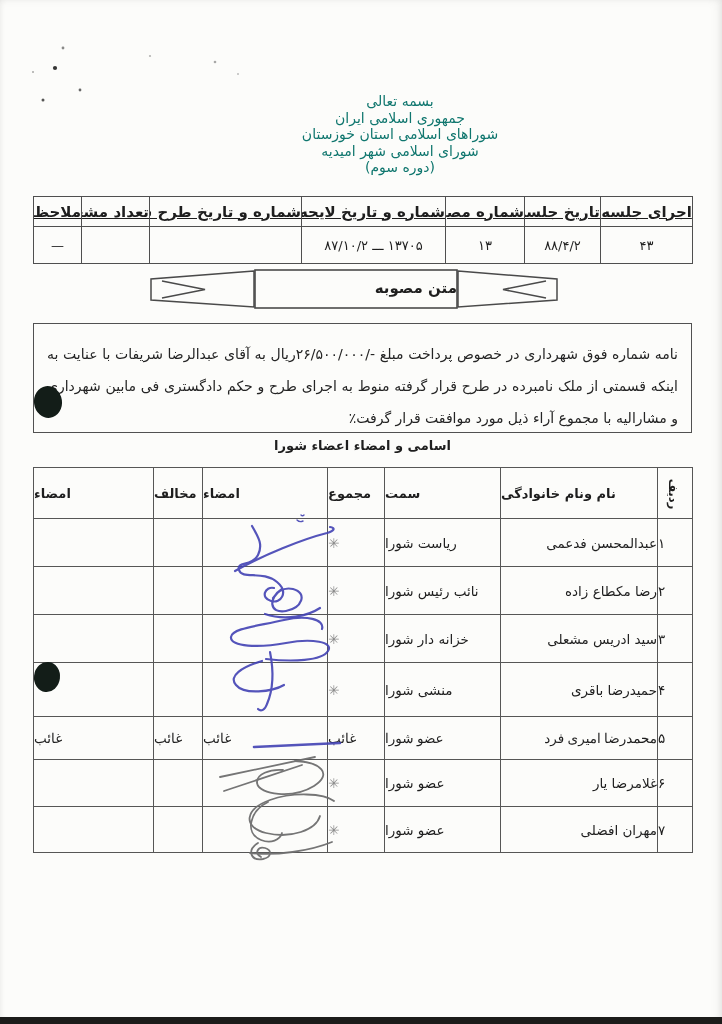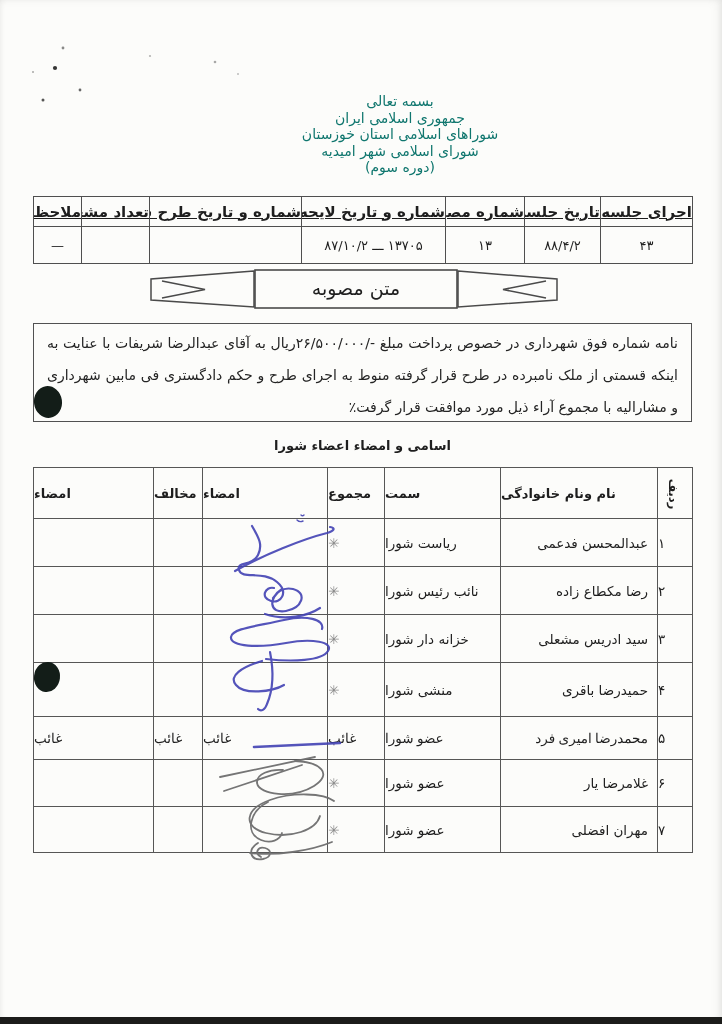--- a/index.html
+++ b/index.html
@@ -15,33 +15,33 @@
     font-size:14px;line-height:16.5px;color:#0f766e;}
   
   table{border-collapse:collapse;table-layout:fixed;direction:rtl;}
   .info-table{position:absolute;top:196px;left:33px;width:659px;}
   .info-table th,.info-table td{border:1.4px solid #4f4f4f;text-align:center;padding:0;overflow:hidden;}
   .info-table th{height:29px;font-size:15px;font-weight:700;white-space:nowrap;text-decoration:underline;}
   .info-table td{height:36px;font-size:13px;}
   
   .banner-svg{position:absolute;top:266px;left:148px;}
   .banner-title{position:absolute;top:271px;left:255px;width:202px;height:35px;
-    line-height:35px;text-align:center;font-weight:400;font-size:19px;direction:rtl;}
+    line-height:35px;font-weight:700;font-size:15px;direction:rtl;}
   
   .resolution-box{position:absolute;top:323px;left:33px;width:631px;height:86px;
-    border:1.4px solid #515151;padding:3px 13px 8px 13px;
+    border:1.4px solid #515151;padding:14px 13px 8px 13px;
     direction:rtl;text-align:justify;font-size:14px;line-height:32px;color:#242424;}
   
   .members-title{position:absolute;top:438px;left:33px;width:659px;text-align:center;
     font-weight:700;font-size:13px;direction:rtl;}
   .m-table{position:absolute;top:467px;left:33px;width:659px;}
   .m-table th,.m-table td{border:1.3px solid #565656;text-align:left;padding:0;overflow:hidden;}
   .m-table th{height:50px;font-size:13px;font-weight:700;white-space:nowrap;}
   .m-table td{font-size:13.5px;}
-  .m-table td.name{text-align:right;padding-right:9px;white-space:nowrap;}
+  .m-table td.name{text-align:right;white-space:nowrap;}
   .m-table tbody tr:nth-child(1) td{height:47px;}
   .m-table tbody tr:nth-child(2) td{height:47px;}
   .m-table tbody tr:nth-child(3) td{height:47px;}
   .m-table tbody tr:nth-child(4) td{height:53px;}
   .m-table tbody tr:nth-child(5) td{height:42px;font-family:Liberation Serif, serif;}
   .m-table tbody tr:nth-child(6) td{height:46px;}
   .m-table tbody tr:nth-child(7) td{height:45px;}
   .rdif-rot{display:inline-block;transform:rotate(90deg);font-size:11.5px;font-weight:700;}
   .mark{color:#8b8b8b;font-size:10.5px;}
   .absent{font-size:13px;}

